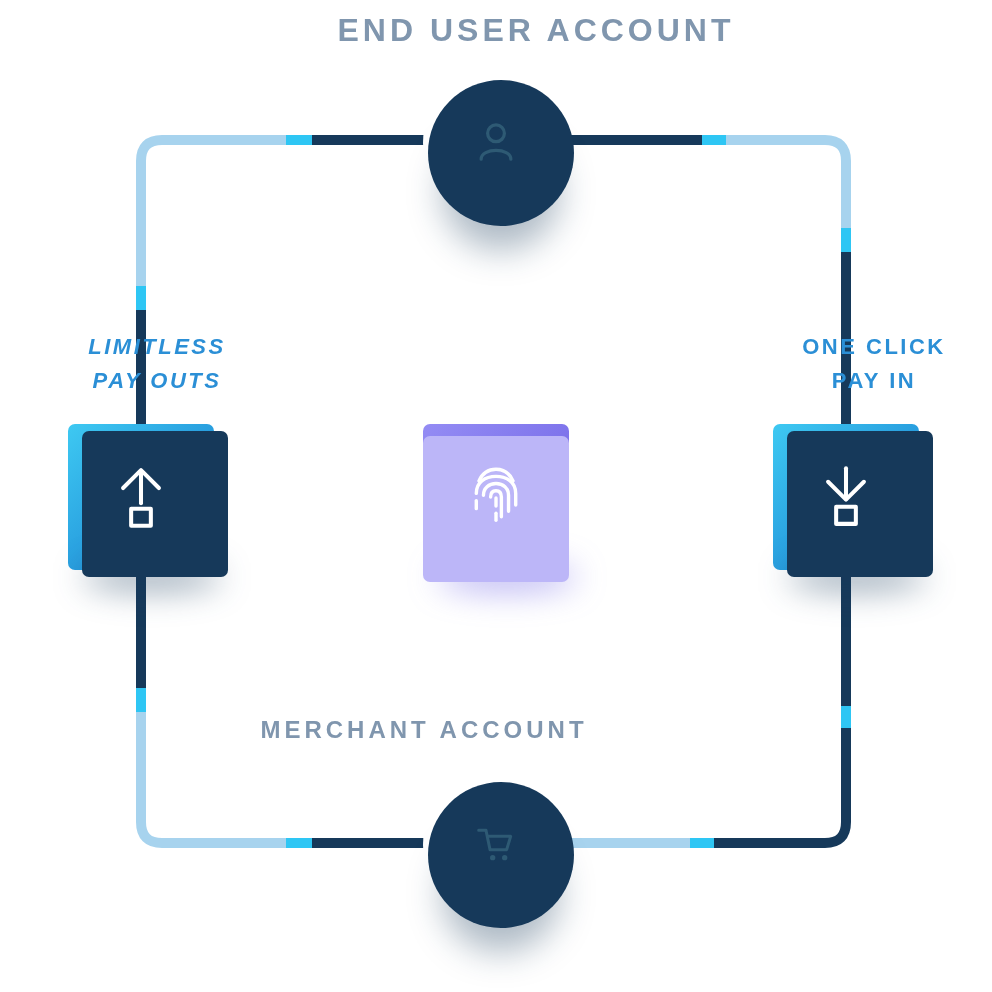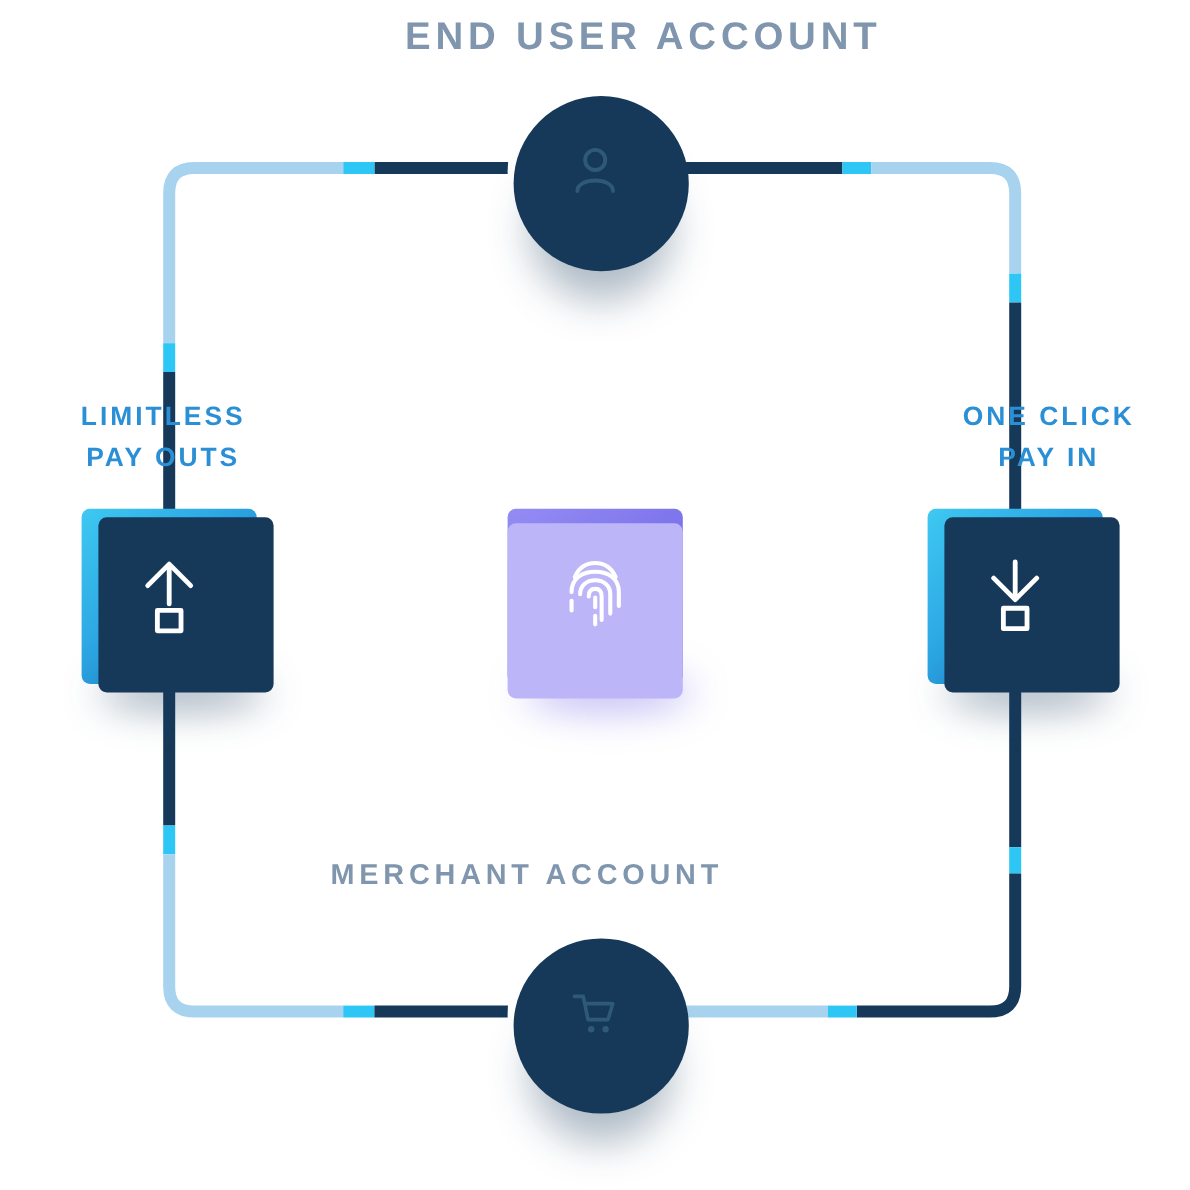--- a/index.html
+++ b/index.html
@@ -47,23 +47,23 @@
   .box-purple{background:linear-gradient(135deg,var(--box-purple-1) 0%,var(--box-purple-2) 100%);}
   .box-purple::before{background:var(--purple-offset);transform:translate(0px,12px);}
   .box-purple::after{background:rgba(107,95,228,0.45);}
   .box-left{left:68px;top:424px;}
   .box-center{left:423px;top:424px;}
   .box-right{left:773px;top:424px;}
 
   
   .caption{position:absolute;z-index:3;text-align:center;font-weight:bold;text-transform:uppercase;}
   .caption-top{left:0;width:992px;top:12px;font-size:32px;letter-spacing:4px;color:var(--gray-label);margin-left:40px;}
-  .caption-bottom{left:15px;width:800px;top:716px;font-size:24px;letter-spacing:4px;color:var(--gray-label);padding-left:24px;}
+  .caption-bottom{left:0;width:800px;top:716px;font-size:24px;letter-spacing:4px;color:var(--gray-label);padding-left:24px;}
   .side-label{top:330px;font-size:22px;line-height:1.55;letter-spacing:2.5px;}
-  .label-left{left:6px;width:260px;color:var(--blue-label);}
+  .label-left{left:27px;width:260px;color:var(--blue-label);font-style:italic;}
   .label-center{left:316px;width:360px;color:var(--purple-label);}
   .label-right{left:744px;width:260px;color:var(--blue-label);}
 
   .icon-svg{display:block;}
   .circle-icon{stroke:var(--icon-stroke);}
   .white-icon{stroke:#ffffff;}
 </style>
 </head>
 <body>
 

